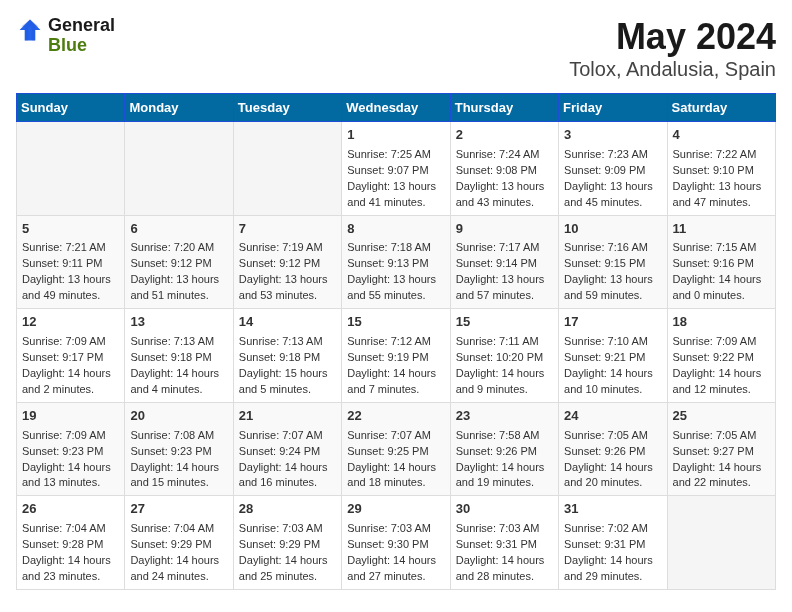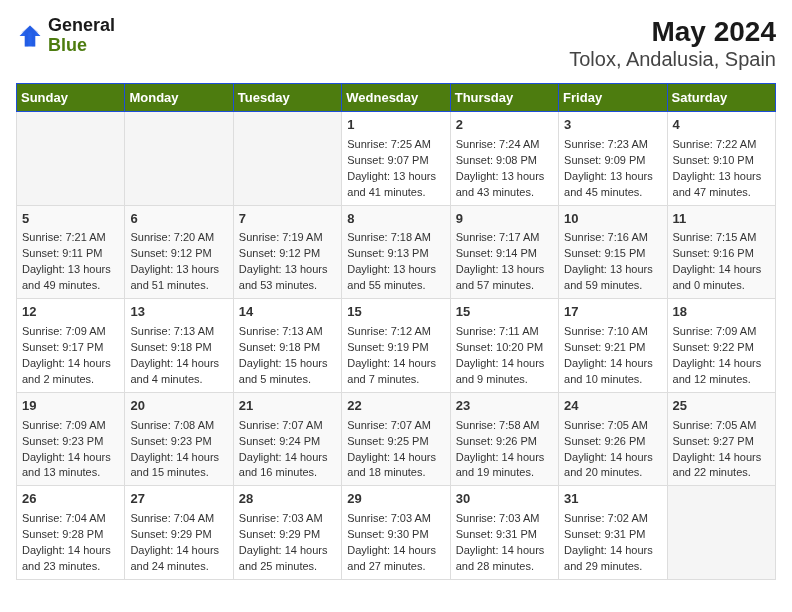--- a/index.html
+++ b/index.html
@@ -11,54 +11,54 @@
       padding: 16px;
     }
     .header-area {
       display: flex;
       justify-content: space-between;
       align-items: flex-start;
       margin-bottom: 12px;
     }
     .logo {
       display: flex;
-      align-items: center;
+      align-items: flex-start;
       gap: 4px;
     }
     .logo-text {
       font-size: 18px;
       font-weight: bold;
       color: #1a1a1a;
       line-height: 1.1;
     }
     .logo-text .general { display: block; }
     .logo-text .blue { color: #4d7c0f; display: block; }
     .logo-icon {
       width: 28px;
       height: 28px;
     }
     .title-area {
       text-align: right;
     }
     .month-title {
-      font-size: 28px;
+      font-size: 36px;
       font-weight: bold;
       color: #1a1a1a;
     }
     .location {
       font-size: 20px;
       color: #444;
     }
     .calendar-table {
       width: 100%;
       border-collapse: collapse;
       border: 1px solid #ccc;
     }
     .calendar-table th {
-      background: #4d7c0f;
+      background: #0369a1;
       color: #fff;
       font-size: 13px;
       font-weight: bold;
       padding: 6px 4px;
       text-align: left;
       border: 1px solid #1d4ed8;
     }
     .calendar-table td {
       vertical-align: top;
       border: 1px solid #ddd;

